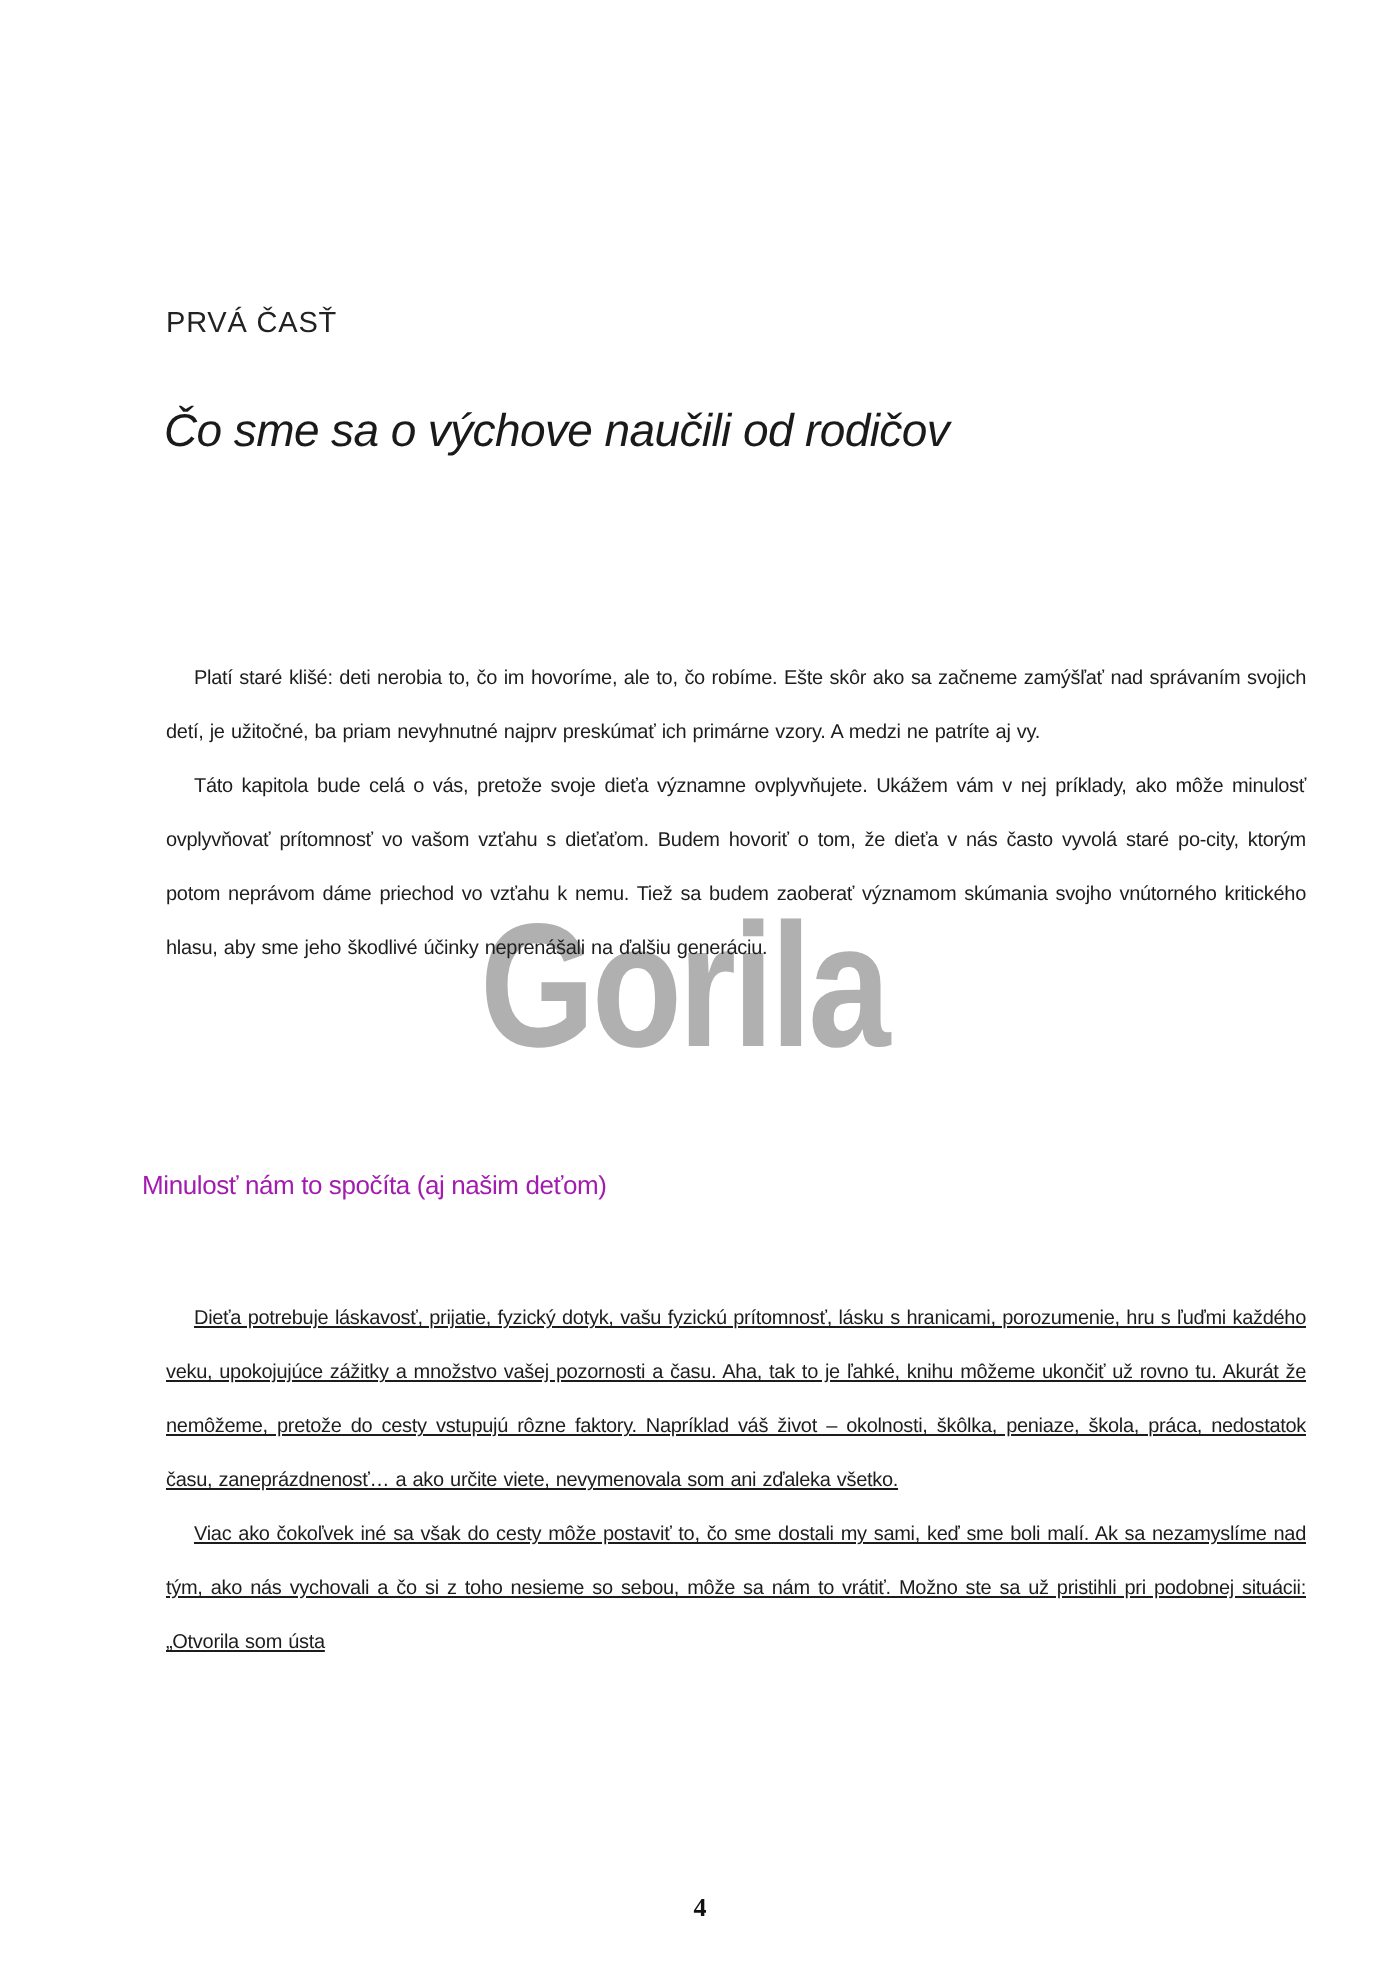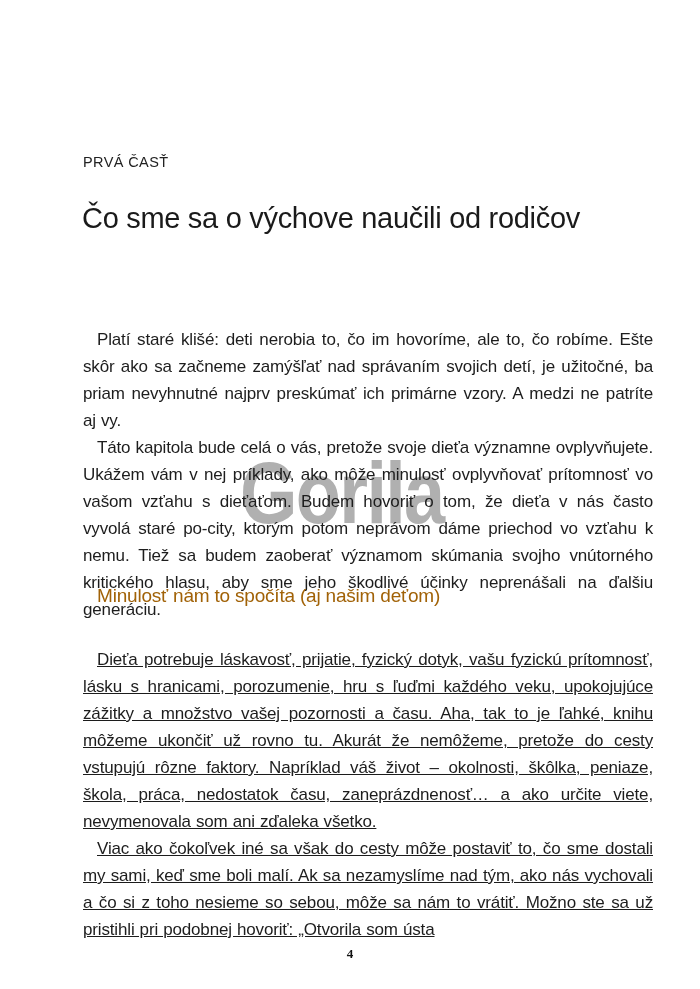--- a/index.html
+++ b/index.html
@@ -43,49 +43,50 @@
     left: 83px;
     top: 134px;
     font-size: 14.5px;
     letter-spacing: 0.4px;
     color: #222;
   }
   .chapter-title {
     position: absolute;
     left: 82px;
     top: 182px;
-    font-size: 29px;
+    font-size: 23px;
+    font-style: italic;
     letter-spacing: -0.3px;
     color: #1a1a1a;
     white-space: nowrap;
   }
   .body-block {
     position: absolute;
     left: 83px;
     width: 570px;
   }
   .body-block-1 { top: 306px; }
   .body-block-2 { top: 626px; text-decoration: underline; }
   .body-block p {
     margin: 0;
-    font-size: 17px;
+    font-size: 10px;
     line-height: 27px;
     text-align: justify;
     text-indent: 14px;
     letter-spacing: -0.15px;
     word-spacing: 0.5px;
     color: #1d1d1d;
   }
   .subheading {
     position: absolute;
-    left: 97px;
+    left: 71px;
     top: 565px;
-    font-size: 19px;
+    font-size: 13px;
     letter-spacing: -0.2px;
-    color: #a16207;
+    color: #a21caf;
   }
   .page-number {
     position: absolute;
     left: 0;
     top: 926px;
     width: 100%;
     text-align: center;
     font-family: "Liberation Serif", serif;
     font-weight: bold;
     font-size: 13px;
@@ -107,19 +108,19 @@
 
     <div class="body-block body-block-1">
       <p>Platí staré klišé: deti nerobia to, čo im hovoríme, ale to, čo robíme. Ešte skôr ako sa začneme zamýšľať nad správaním svojich detí, je užitočné, ba priam nevyhnutné najprv preskúmať ich primárne vzory. A medzi ne patríte aj vy.</p>
       <p>Táto kapitola bude celá o vás, pretože svoje dieťa významne ovplyvňujete. Ukážem vám v nej príklady, ako môže minulosť ovplyvňovať prítomnosť vo vašom vzťahu s dieťaťom. Budem hovoriť o tom, že dieťa v nás často vyvolá staré po-city, ktorým potom neprávom dáme priechod vo vzťahu k nemu. Tiež sa budem zaoberať významom skúmania svojho vnútorného kritického hlasu, aby sme jeho škodlivé účinky neprenášali na ďalšiu generáciu.</p>
     </div>
 
     <h2 class="subheading" style="font-weight: normal; margin: 0;">Minulosť nám to spočíta (aj našim deťom)</h2>
 
     <div class="body-block body-block-2">
       <p>Dieťa potrebuje láskavosť, prijatie, fyzický dotyk, vašu fyzickú prítomnosť, lásku s hranicami, porozumenie, hru s ľuďmi každého veku, upokojujúce zážitky a množstvo vašej pozornosti a času. Aha, tak to je ľahké, knihu môžeme ukončiť už rovno tu. Akurát že nemôžeme, pretože do cesty vstupujú rôzne faktory. Napríklad váš život – okolnosti, škôlka, peniaze, škola, práca, nedostatok času, zaneprázdnenosť… a ako určite viete, nevymenovala som ani zďaleka všetko.</p>
-      <p>Viac ako čokoľvek iné sa však do cesty môže postaviť to, čo sme dostali my sami, keď sme boli malí. Ak sa nezamyslíme nad tým, ako nás vychovali a čo si z toho nesieme so sebou, môže sa nám to vrátiť. Možno ste sa už pristihli pri podobnej hovoriť: „Otvorila som ústa</p>
+      <p>Viac ako čokoľvek iné sa však do cesty môže postaviť to, čo sme dostali my sami, keď sme boli malí. Ak sa nezamyslíme nad tým, ako nás vychovali a čo si z toho nesieme so sebou, môže sa nám to vrátiť. Možno ste sa už pristihli pri podobnej situácii: „Otvorila som ústa</p>
     </div>
 
     <div class="page-number">4</div>
 
   </div>
 </div>
 
 </body></html>

